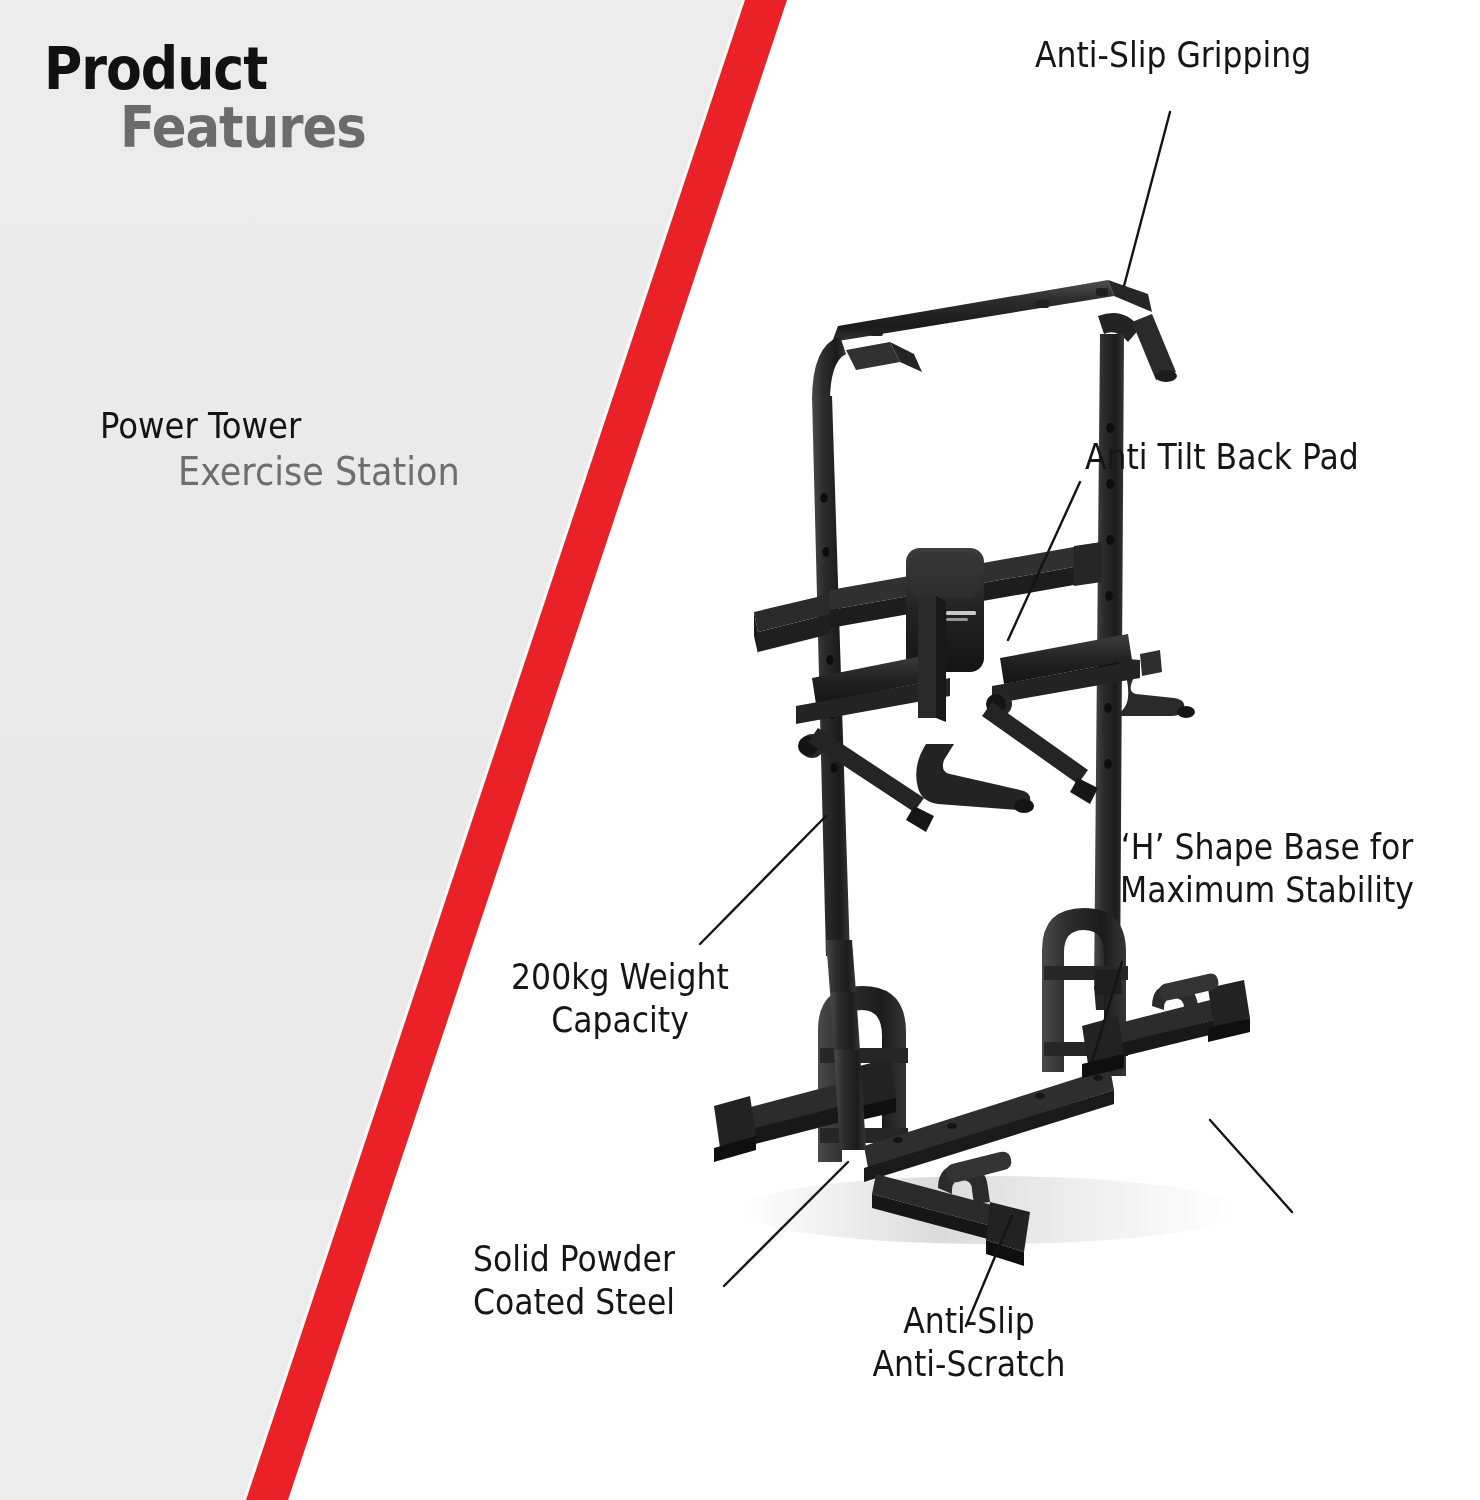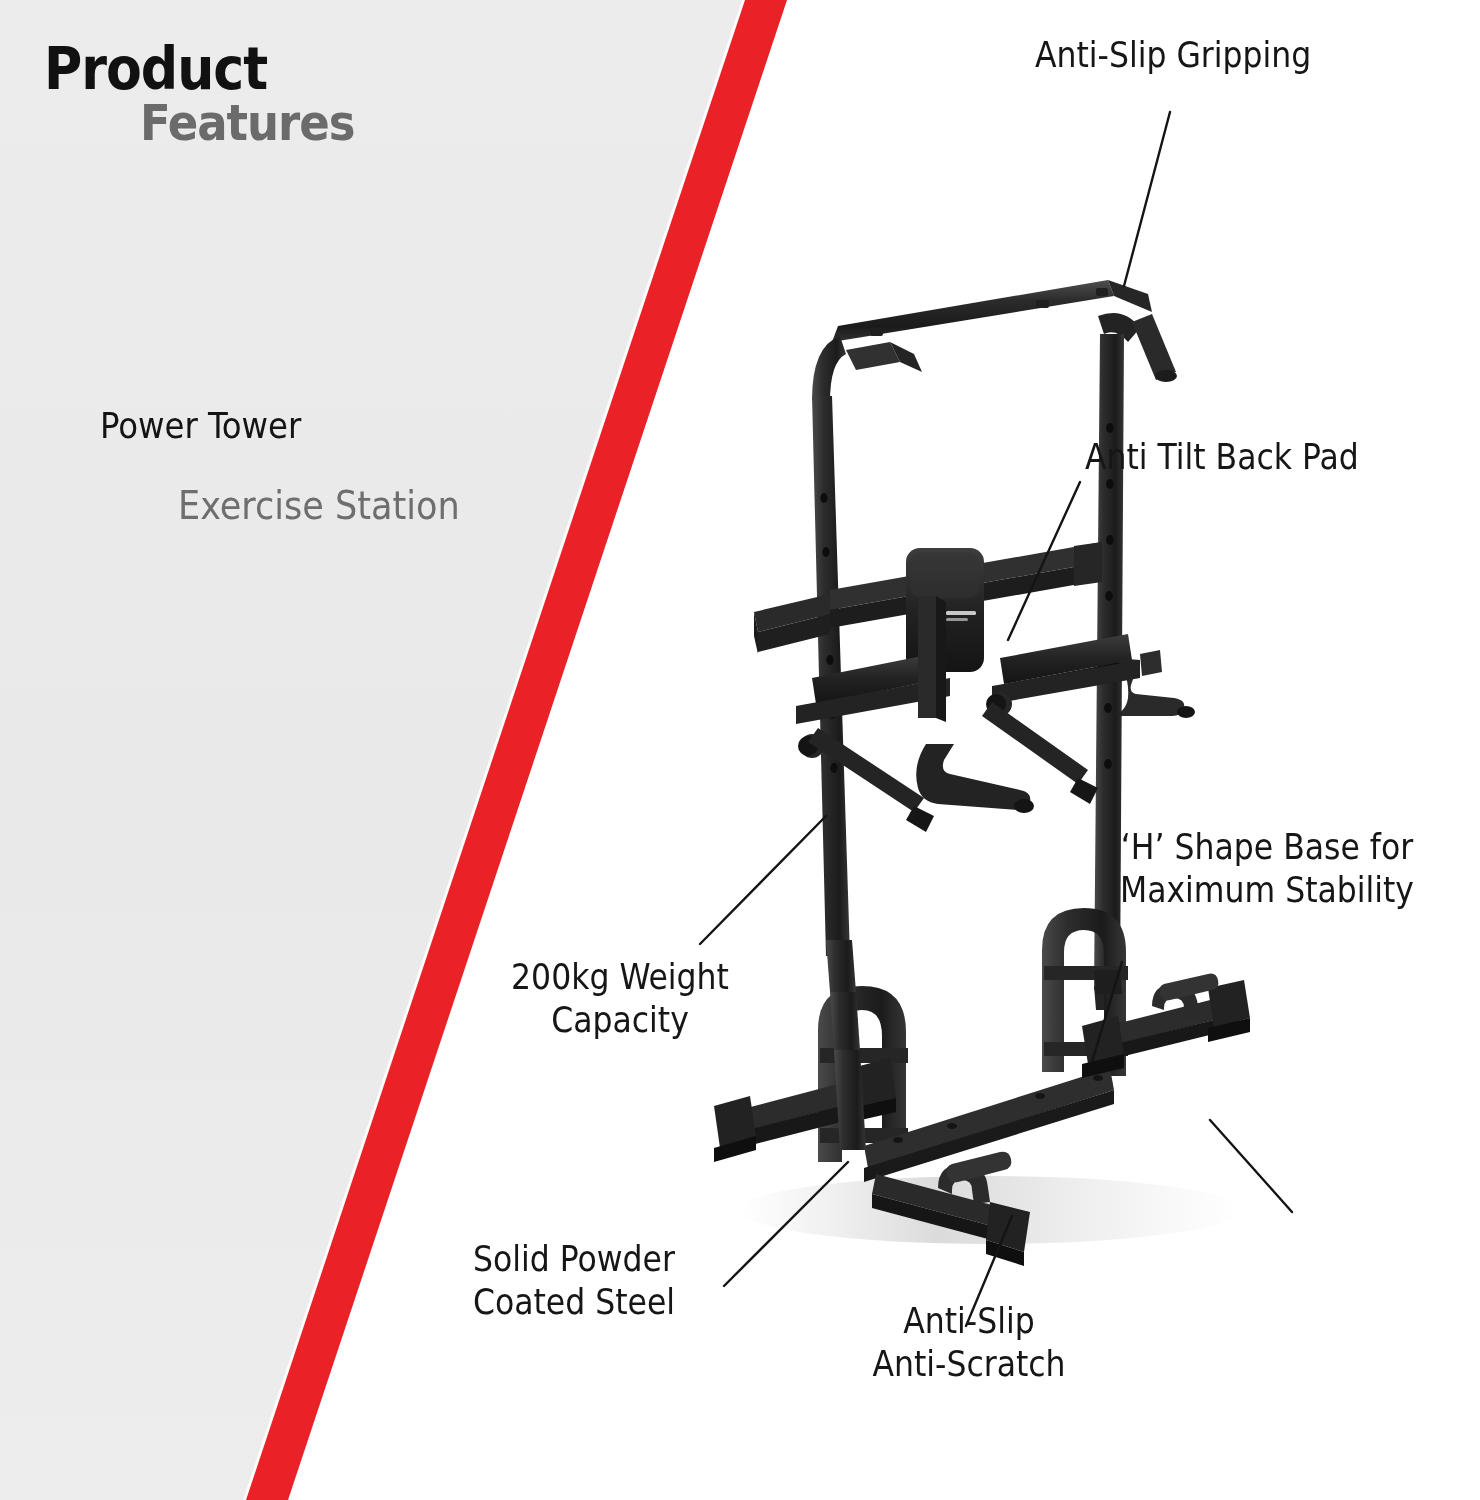--- a/index.html
+++ b/index.html
@@ -17,29 +17,29 @@
   .bg-left  { position:absolute; inset:0;
               background:linear-gradient(180deg,#ececec 0%,#e9e9e9 55%,#ededed 100%);
               clip-path:polygon(0 0, 742px 0, 243px 1500px, 0 1500px); }
   .stripe   { position:absolute; inset:0; background:#ea2127;
               clip-path:polygon(745px 0, 787px 0, 288px 1500px, 246px 1500px); }
 
   
   .title-block { position:absolute; left:44px; top:42px; }
   .t-line1 { font-size:58px; font-weight:700; color:#111; letter-spacing:-1px;
              line-height:.96; font-family:"DejaVu Sans Condensed","DejaVu Sans",sans-serif;}
-  .t-line2 { font-size:50px; font-weight:700; color:#6b6b6b; letter-spacing:-1px;
-             line-height:1.02; margin-left:96px;
+  .t-line2 { font-size:57px; font-weight:700; color:#6b6b6b; letter-spacing:-1px;
+             line-height:1.02; margin-left:76px;
              font-family:"DejaVu Sans Condensed","DejaVu Sans",sans-serif;}
 
   .sub-block { position:absolute; left:100px; top:404px; }
   .s-line1 { font-size:36px; color:#141414; line-height:1.22;
              font-family:"DejaVu Sans Condensed","DejaVu Sans",sans-serif; }
   .s-line2 { font-size:39px; color:#6e6e6e; line-height:1.22; margin-left:78px;
-             font-family:"DejaVu Sans Condensed","DejaVu Sans",sans-serif;margin-top:34px; }
+             font-family:"DejaVu Sans Condensed","DejaVu Sans",sans-serif; }
 
   
   .label { position:absolute; color:#161616; font-size:35px; line-height:1.23;
            font-family:"DejaVu Sans Condensed","DejaVu Sans",sans-serif;
            white-space:pre-line; }
   .lb-center { text-align:center; }
   .lb-left   { text-align:left; }
 
   #lbl-grip      { left:1035px; top:34px;text-align:right;  }
   #lbl-pad       { left:1085px; top:436px; }

